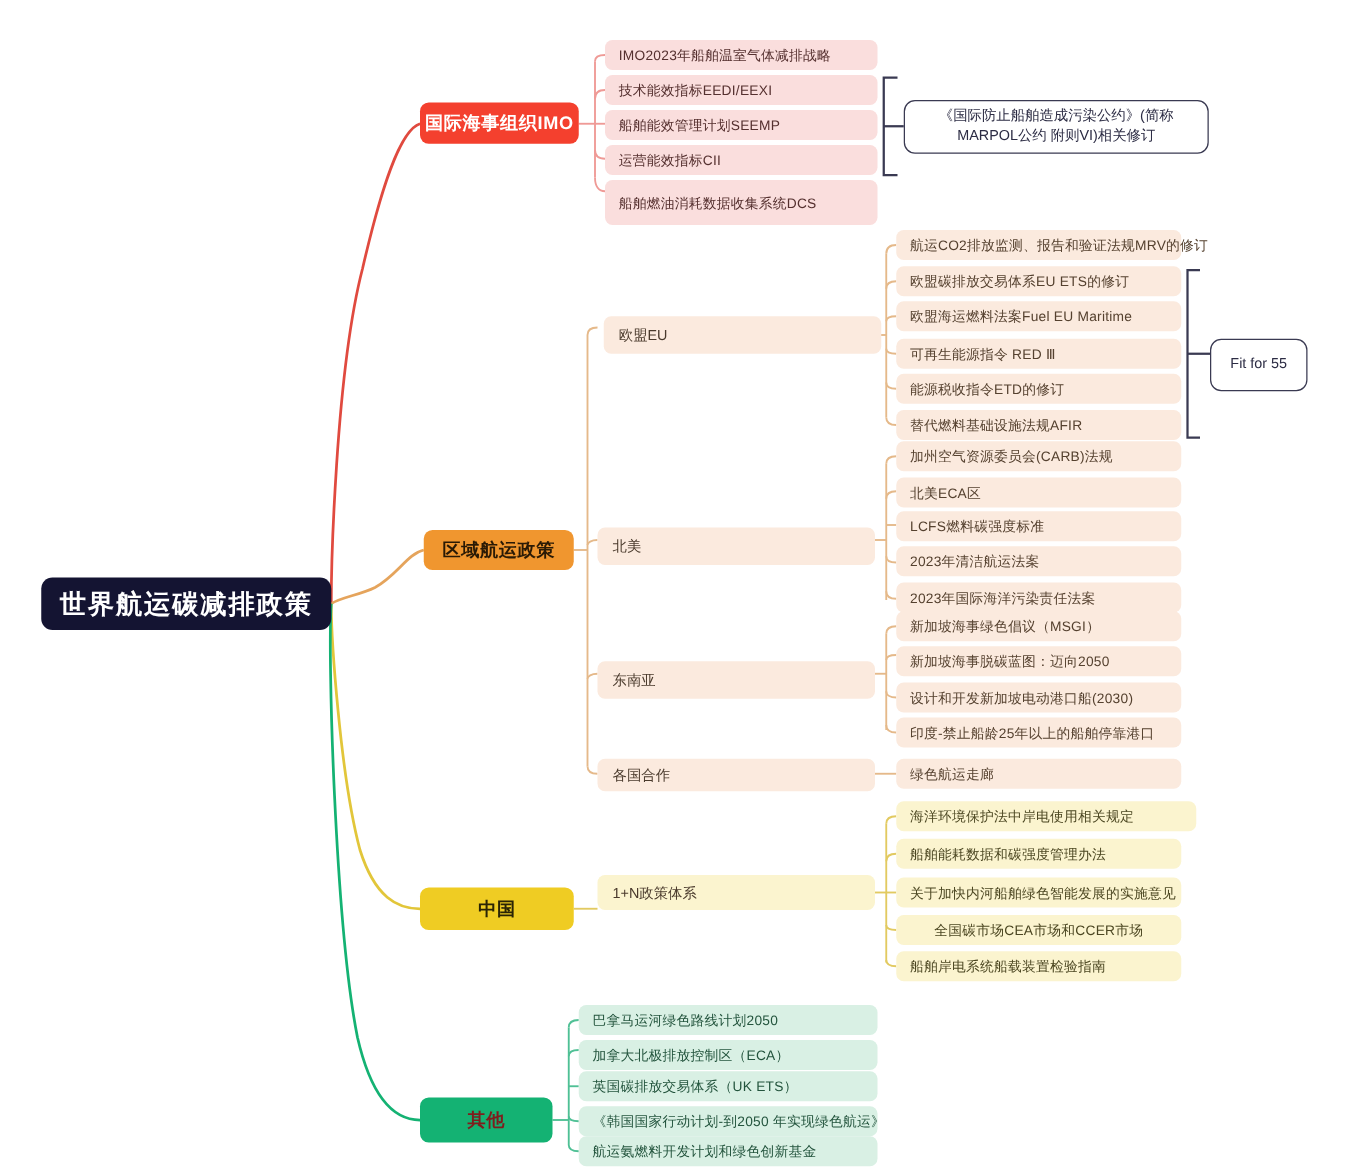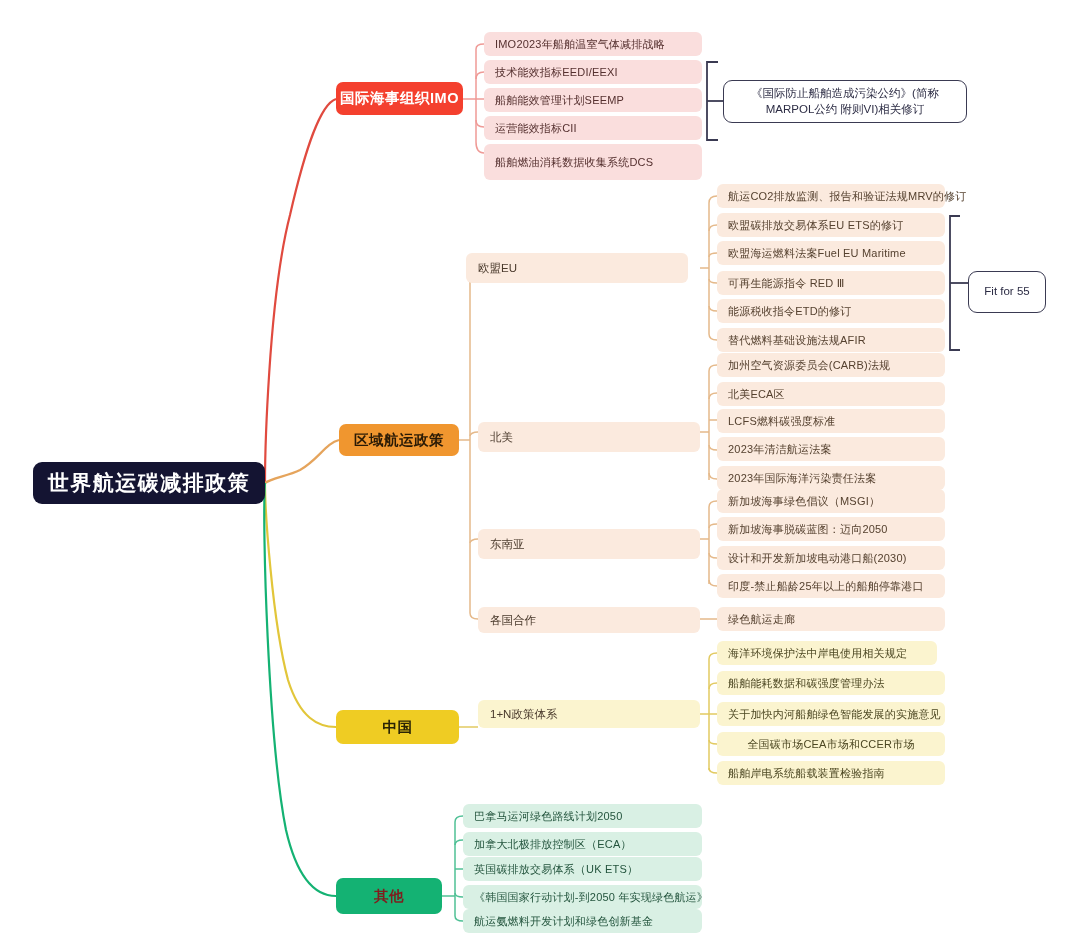--- a/index.html
+++ b/index.html
@@ -210,21 +210,21 @@
   </div>
 
   <div class="node annot" style="left:723px; top:80px; width:244px; height:43px;">
     <span>《国际防止船舶造成污染公约》(简称MARPOL公约 附则VI)相关修订</span>
   </div>
 
   <div class="node branch region" style="left:339px; top:424px; width:120px; height:32px;">
     <span>区域航运政策</span>
   </div>
 
-  <div class="node group peach" style="left:466px; top:253px; width:222px; height:30px;">
+  <div class="node group peach" style="left:483px; top:253px; width:222px; height:30px;">
     <span>欧盟EU</span>
   </div>
   <div class="node leaf peach" style="left:717px; top:184px; width:228px; height:24px;">
     <span>航运CO2排放监测、报告和验证法规MRV的修订</span>
   </div>
   <div class="node leaf peach" style="left:717px; top:213px; width:228px; height:24px;">
     <span>欧盟碳排放交易体系EU ETS的修订</span>
   </div>
   <div class="node leaf peach" style="left:717px; top:241px; width:228px; height:24px;">
     <span>欧盟海运燃料法案Fuel EU Maritime</span>
@@ -285,21 +285,21 @@
     <span>绿色航运走廊</span>
   </div>
 
   <div class="node branch china" style="left:336px; top:710px; width:123px; height:34px;">
     <span>中国</span>
   </div>
 
   <div class="node group cream" style="left:478px; top:700px; width:222px; height:28px;">
     <span>1+N政策体系</span>
   </div>
-  <div class="node leaf cream" style="left:717px; top:641px; width:220px; height:24px;">
+  <div class="node leaf cream" style="left:717px; top:641px; width:240px; height:24px;">
     <span>海洋环境保护法中岸电使用相关规定</span>
   </div>
   <div class="node leaf cream" style="left:717px; top:671px; width:228px; height:24px;">
     <span>船舶能耗数据和碳强度管理办法</span>
   </div>
   <div class="node leaf cream" style="left:717px; top:702px; width:228px; height:24px;">
     <span>关于加快内河船舶绿色智能发展的实施意见</span>
   </div>
   <div class="node leaf cream" style="left:717px; top:732px; width:228px; height:24px;justify-content:center;">
     <span>全国碳市场CEA市场和CCER市场</span>

